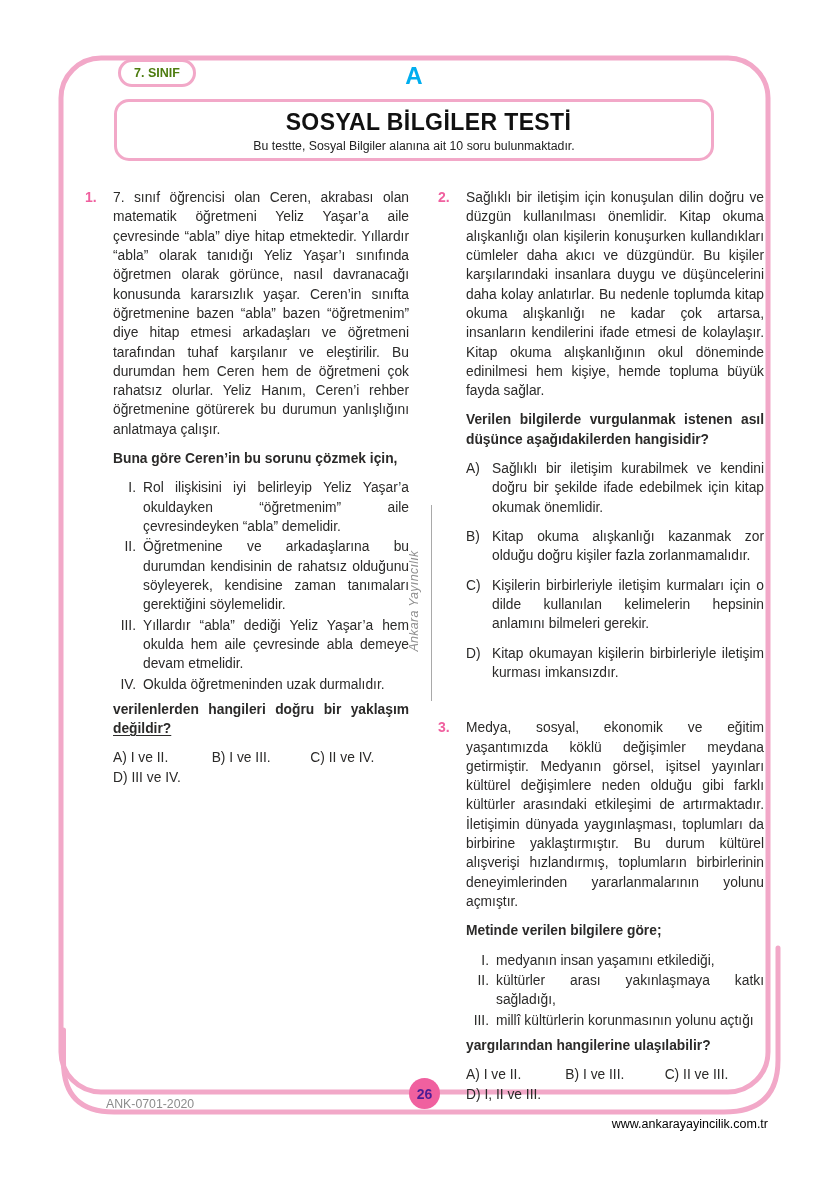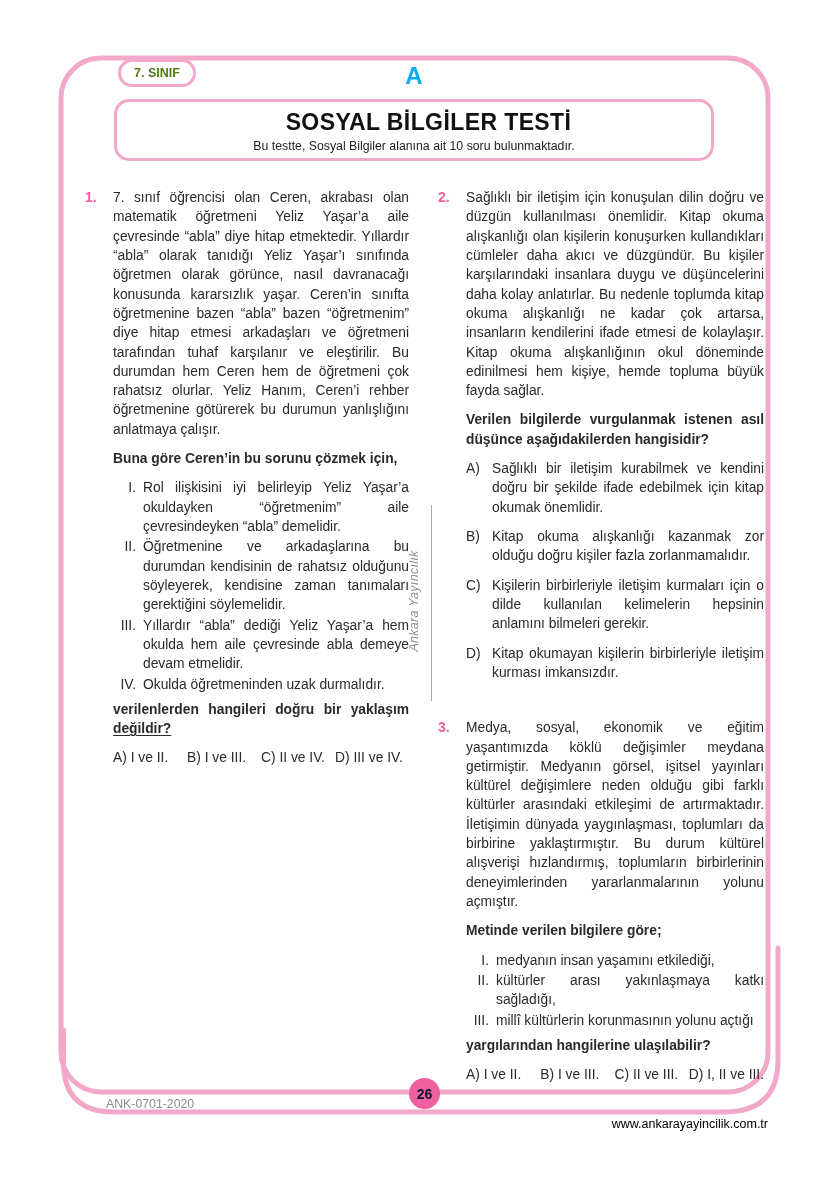--- a/index.html
+++ b/index.html
@@ -42,37 +42,37 @@
   .q{display:flex;}
   .qnum{flex:0 0 28px;font-weight:700;color:var(--accent-pink);font-size:14px;}
   .qc{flex:1;min-width:0;}
   p.body{margin:0 0 10px;text-align:justify;hyphens:auto;}
   p.stem{margin:2px 0 10px;font-weight:700;text-align:justify;}
   .roman{margin:0 0 6px;}
   .ritem{display:flex;margin-bottom:1px;}
   .rl{flex:0 0 30px;text-align:right;padding-right:7px;}
   .rt{flex:1;text-align:justify;hyphens:auto;}
   .u{text-decoration:underline;text-underline-offset:2px;}
-  .optgrid{display:grid;grid-template-columns:1fr 1fr 1fr 1fr;row-gap:11px;margin-top:3px;}
+  .optgrid{display:grid;grid-template-columns:1fr 1fr 1fr;margin-top:3px;}
   .opt{white-space:nowrap;}
   .optrow{display:flex;margin-bottom:10px;}
   .ol{flex:0 0 26px;}
   .ot{flex:1;text-align:justify;hyphens:auto;}
   .q3{margin-top:26px;}
 
   .divider{position:absolute;left:431px;top:505px;width:1px;height:196px;background:#a9a9a9;}
   .watermark{
     position:absolute;left:414px;top:601px;transform:translate(-50%,-50%) rotate(-90deg);
     color:#8f8f8f;font-style:italic;font-size:12.5px;white-space:nowrap;letter-spacing:.3px;
   }
 
   .footer-code{position:absolute;left:106px;top:1097px;color:var(--muted-gray);font-size:12.3px;}
   .page-circle{
     position:absolute;left:409px;top:1078px;width:31px;height:31px;border-radius:50%;
-    background:var(--accent-pink);color:#0f172a;font-weight:700;font-size:14px;
+    background:var(--accent-pink);color:#4c1d95;font-weight:700;font-size:14px;
     display:flex;align-items:center;justify-content:center;z-index:3;
   }
   .footer-url{position:absolute;right:60px;top:1117px;color:#000000;font-size:12.5px;}
 </style>
 </head>
 <body>
 
 <div class="page">
 
   <svg class="frame-svg" width="828" height="1188" viewBox="0 0 828 1188" aria-hidden="true">

